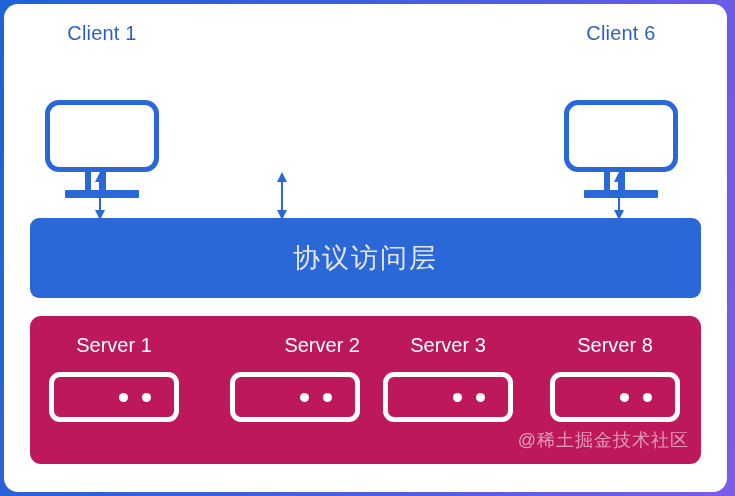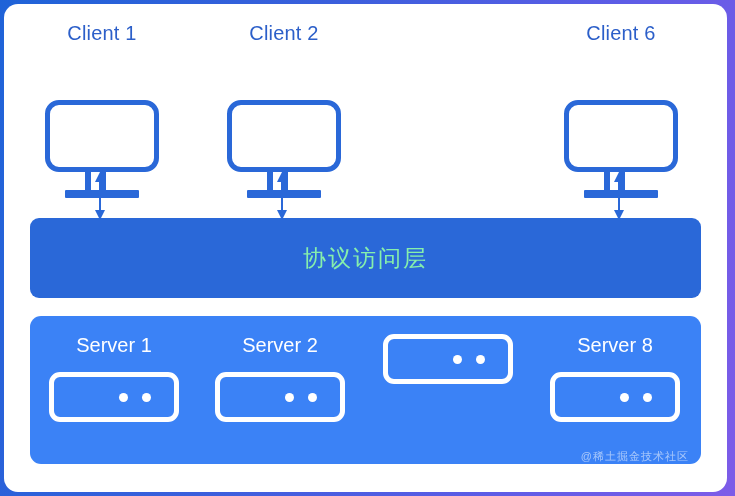--- a/index.html
+++ b/index.html
@@ -109,33 +109,33 @@
     top: 214px;
     width: 671px;
     height: 80px;
     background: #2a68d8;
     border-radius: 9px;
     display: flex;
     align-items: center;
     justify-content: center;
   }
   #protocol-band .band-label {
-    color: #86efac;
-    font-size: 23px;
+    color: #e5e5e5;
+    font-size: 27px;
     letter-spacing: 2px;
   }
 
   
   #servers-panel {
     position: absolute;
     left: 26px;
     top: 312px;
     width: 671px;
     height: 148px;
-    background: #3b82f6;
+    background: #be185d;
     border-radius: 11px;
   }
   .server {
     position: absolute;
     top: 18px;
     width: 160px;
     display: flex;
     flex-direction: column;
     align-items: center;
   }
@@ -163,22 +163,22 @@
     background: #ffffff;
     border-radius: 50%;
   }
   .server-dot.d1 { right: 46px; }
   .server-dot.d2 { right: 23px; }
 
   
   #watermark {
     position: absolute;
     right: 12px;
-    bottom: 0;
-    font-size: 11px;
+    bottom: 12px;
+    font-size: 18px;
     color: rgba(255,255,255,0.55);
     letter-spacing: 1px;
     white-space: nowrap;
   }
 </style>
 </head>
 <body>
 
 <div id="stage">
   <div id="card">
@@ -193,29 +193,20 @@
           <div class="monitor-post-r"></div>
           <div class="monitor-base"></div>
         </div>
       </div>
       <svg class="client-arrow" style="left:87px;" viewBox="0 0 18 48">
         <line x1="9" y1="7" x2="9" y2="41" stroke="#2a68d8" stroke-width="2"></line>
         <polygon points="9,0 4,10 14,10" fill="#2a68d8"></polygon>
         <polygon points="9,48 4,38 14,38" fill="#2a68d8"></polygon>
       </svg>
 
-      <div class="client" style="left:205px;">
-        <div class="client-label">Client 2</div>
-        <div class="monitor">
-          <div class="monitor-screen"></div>
-          <div class="monitor-post-l"></div>
-          <div class="monitor-post-r"></div>
-          <div class="monitor-base"></div>
-        </div>
-      </div>
       <svg class="client-arrow" style="left:269px;" viewBox="0 0 18 48">
         <line x1="9" y1="7" x2="9" y2="41" stroke="#2a68d8" stroke-width="2"></line>
         <polygon points="9,0 4,10 14,10" fill="#2a68d8"></polygon>
         <polygon points="9,48 4,38 14,38" fill="#2a68d8"></polygon>
       </svg>
 
       <div class="client" style="left:542px;">
         <div class="client-label">Client 6</div>
         <div class="monitor">
           <div class="monitor-screen"></div>
@@ -238,29 +229,30 @@
     <div id="servers-panel">
 
       <div class="server" style="left:4px;">
         <div class="server-label">Server 1</div>
         <div class="server-box">
           <span class="server-dot d1"></span>
           <span class="server-dot d2"></span>
         </div>
       </div>
 
-      <div class="server" style="left:170px;">
+      <div class="server" style="left:170px;align-items:flex-end;">
         <div class="server-label">Server 2</div>
         <div class="server-box">
           <span class="server-dot d1"></span>
           <span class="server-dot d2"></span>
         </div>
       </div>
 
       <div class="server" style="left:338px;">
+        <div class="server-label">Server 3</div>
         <div class="server-box">
           <span class="server-dot d1"></span>
           <span class="server-dot d2"></span>
         </div>
       </div>
 
       <div class="server" style="left:505px;">
         <div class="server-label">Server 8</div>
         <div class="server-box">
           <span class="server-dot d1"></span>

